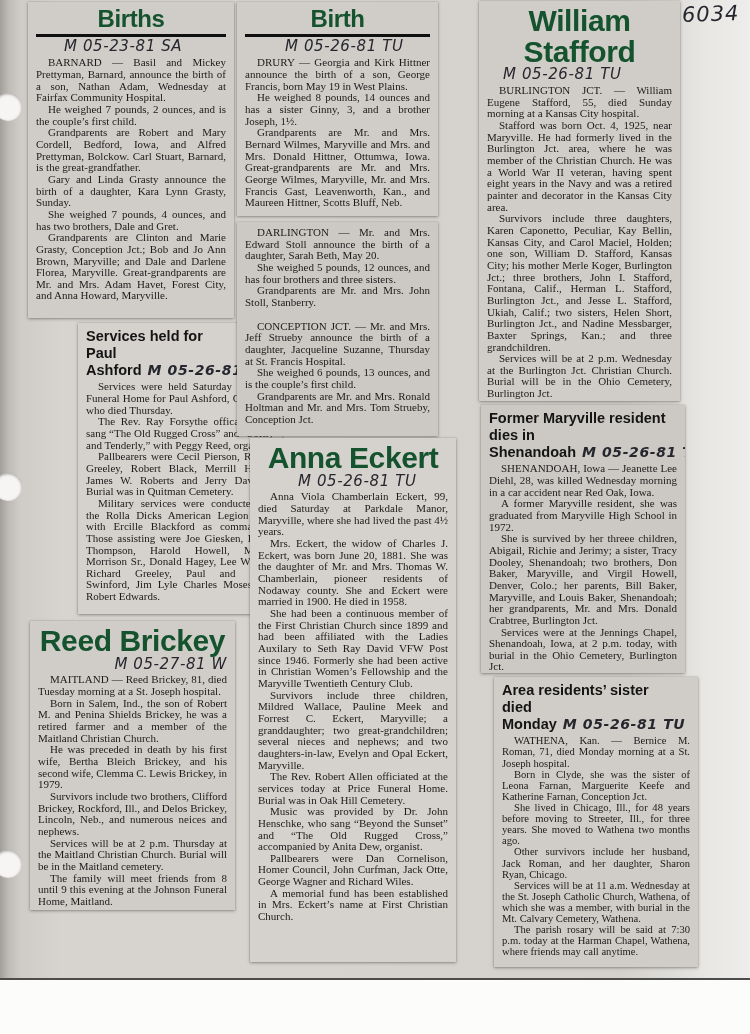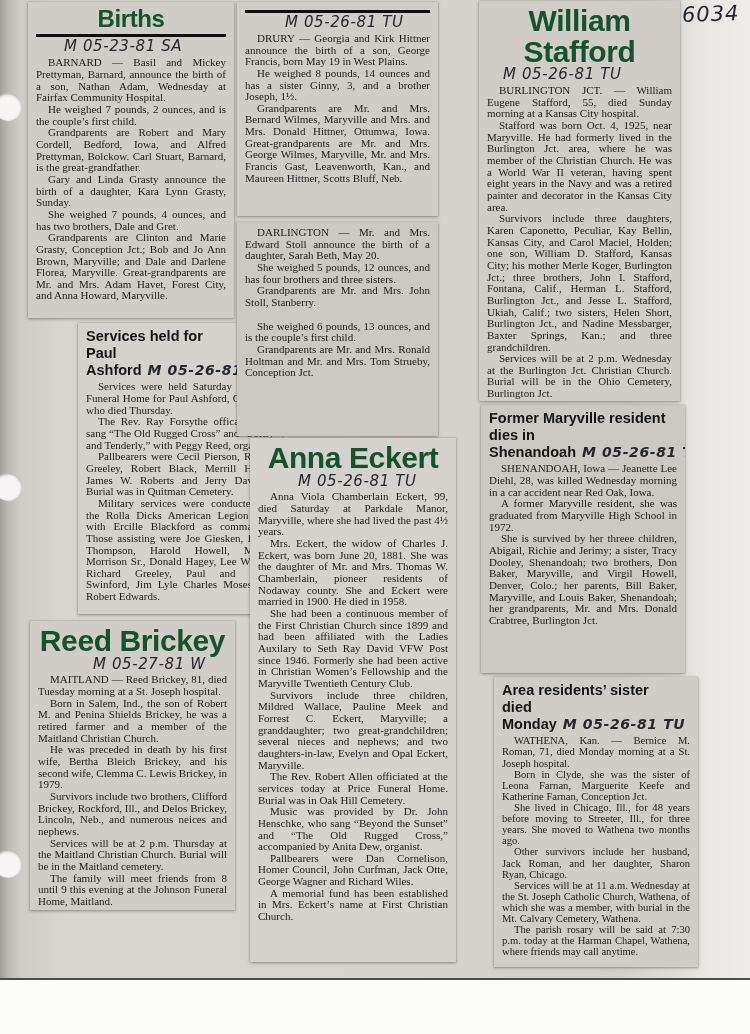--- a/index.html
+++ b/index.html
@@ -47,21 +47,21 @@
   }
   .hand{
     font-family:"DejaVu Sans", sans-serif;font-style:italic;
     font-size:15px;letter-spacing:.6px;color:#26262e;
     text-align:left;text-indent:0;white-space:nowrap;
   }
   .hand.inline{display:inline;margin-left:6px;font-size:14px;}
   .ind16{padding-left:16px;}
   .ind28{padding-left:28px;}
   .ind40{padding-left:40px;}
-  .ind55{padding-left:55px;}
+  .ind55{padding-left:55px;text-align:right;}
   .mt2{margin-top:2px;}
   .page-code{
     position:absolute;left:682px;top:2px;
     font-size:21px;letter-spacing:1px;transform:rotate(-2deg);
   }
   .tight{font-size:10.6px;line-height:1.05;}
 </style>
 </head>
 <body>
 
@@ -105,36 +105,38 @@
         <p>MAITLAND — Reed Brickey, 81, died Tuesday morning at a St. Joseph hospital.</p>
         <p>Born in Salem, Ind., the son of Robert M. and Penina Shields Brickey, he was a retired farmer and a member of the Maitland Christian Church.</p>
         <p>He was preceded in death by his first wife, Bertha Bleich Brickey, and his second wife, Clemma C. Lewis Brickey, in 1979.</p>
         <p>Survivors include two brothers, Clifford Brickey, Rockford, Ill., and Delos Brickey, Lincoln, Neb., and numerous neices and nephews.</p>
         <p>Services will be at 2 p.m. Thursday at the Maitland Christian Church. Burial will be in the Maitland cemetery.</p>
         <p>The family will meet friends from 8 until 9 this evening at the Johnson Funeral Home, Maitland.</p>
       </div>
   </article>
 
   <article class="clip" style="left:237px;top:2px;width:201px;height:214px;">
+    <h1 class="hl-lg">Birth</h1>
     <div class="rule"></div>
     <div class="hand ind40">M 05-26-81 TU</div>
     <div class="paras mt2">
         <p>DRURY — Georgia and Kirk Hittner announce the birth of a son, George Francis, born May 19 in West Plains.</p>
         <p>He weighed 8 pounds, 14 ounces and has a sister Ginny, 3, and a brother Joseph, 1½.</p>
         <p>Grandparents are Mr. and Mrs. Bernard Wilmes, Maryville and Mrs. and Mrs. Donald Hittner, Ottumwa, Iowa. Great-grandparents are Mr. and Mrs. George Wilmes, Maryville, Mr. and Mrs. Francis Gast, Leavenworth, Kan., and Maureen Hittner, Scotts Bluff, Neb.</p>
       </div>
   </article>
 
   <article class="clip darker" style="left:237px;top:222px;width:201px;height:214px;">
     <div class="paras">
         <p>DARLINGTON — Mr. and Mrs. Edward Stoll announce the birth of a daughter, Sarah Beth, May 20.</p>
         <p>She weighed 5 pounds, 12 ounces, and has four brothers and three sisters.</p>
         <p>Grandparents are Mr. and Mrs. John Stoll, Stanberry.</p>
       </div>
     <div class="paras gap-top">
+        <p>CONCEPTION JCT. — Mr. and Mrs. Jeff Strueby announce the birth of a daughter, Jacqueline Suzanne, Thursday at St. Francis Hospital.</p>
         <p>She weighed 6 pounds, 13 ounces, and is the couple’s first child.</p>
         <p>Grandparents are Mr. and Mrs. Ronald Holtman and Mr. and Mrs. Tom Strueby, Conception Jct.</p>
       </div>
   </article>
 
   <article class="clip lighter" style="left:250px;top:438px;width:206px;height:524px;">
     <h1 class="hl-lg hl-md">Anna Eckert</h1>
     <div class="hand ind40">M 05-26-81 TU</div>
     <div class="paras mt2">
         <p>Anna Viola Chamberlain Eckert, 99, died Saturday at Parkdale Manor, Maryville, where she had lived the past 4½ years.</p>
@@ -160,20 +162,21 @@
       </div>
   </article>
 
   <article class="clip darker" style="left:481px;top:405px;width:204px;height:268px;">
     <h2 class="hl-sm">Former Maryville resident</h2>
     <h2 class="hl-sm"><span>dies in Shenandoah</span><span class="hand inline">M 05-26-81 TU</span></h2>
     <div class="paras mt2">
         <p>SHENANDOAH, Iowa — Jeanette Lee Diehl, 28, was killed Wednesday morning in a car accident near Red Oak, Iowa.</p>
         <p>A former Maryville resident, she was graduated from Maryville High School in 1972.</p>
         <p>She is survived by her threee children, Abigail, Richie and Jerimy; a sister, Tracy Dooley, Shenandoah; two brothers, Don Baker, Maryville, and Virgil Howell, Denver, Colo.; her parents, Bill Baker, Maryville, and Louis Baker, Shenandoah; her grandparents, Mr. and Mrs. Donald Crabtree, Burlington Jct.</p>
+        <p>Services were at the Jennings Chapel, Shenandoah, Iowa, at 2 p.m. today, with burial in the Ohio Cemetery, Burlington Jct.</p>
       </div>
   </article>
 
   <article class="clip" style="left:494px;top:677px;width:204px;height:290px;">
     <h2 class="hl-sm">Area residents’ sister</h2>
     <h2 class="hl-sm"><span>died Monday</span><span class="hand inline">M 05-26-81 TU</span></h2>
     <div class="paras mt2 tight">
         <p>WATHENA, Kan. — Bernice M. Roman, 71, died Monday morning at a St. Joseph hospital.</p>
         <p>Born in Clyde, she was the sister of Leona Farnan, Marguerite Keefe and Katherine Farnan, Conception Jct.</p>
         <p>She lived in Chicago, Ill., for 48 years before moving to Streeter, Ill., for three years. She moved to Wathena two months ago.</p>

